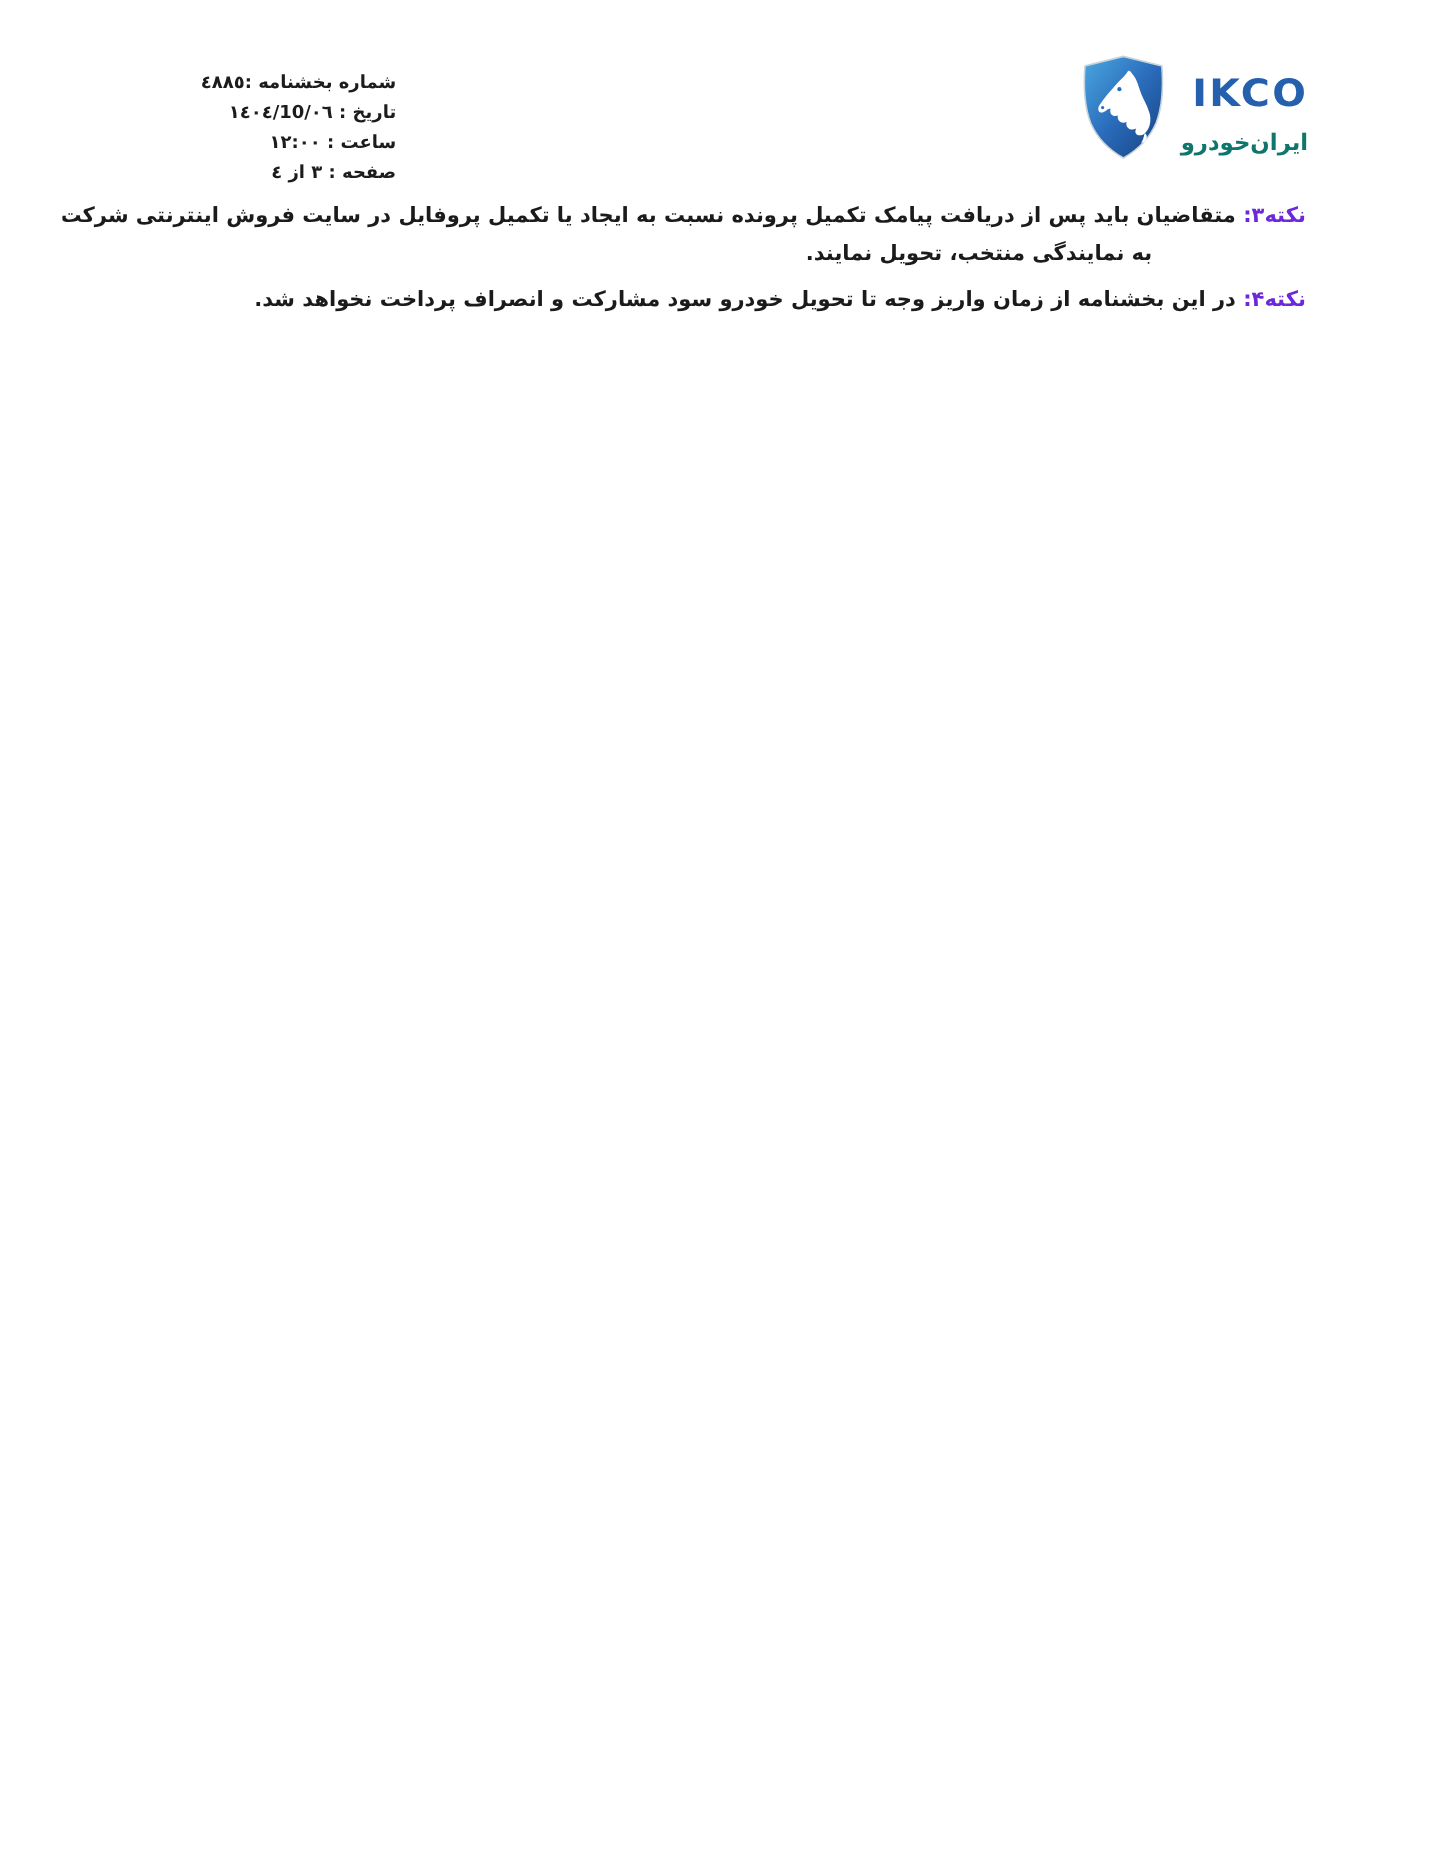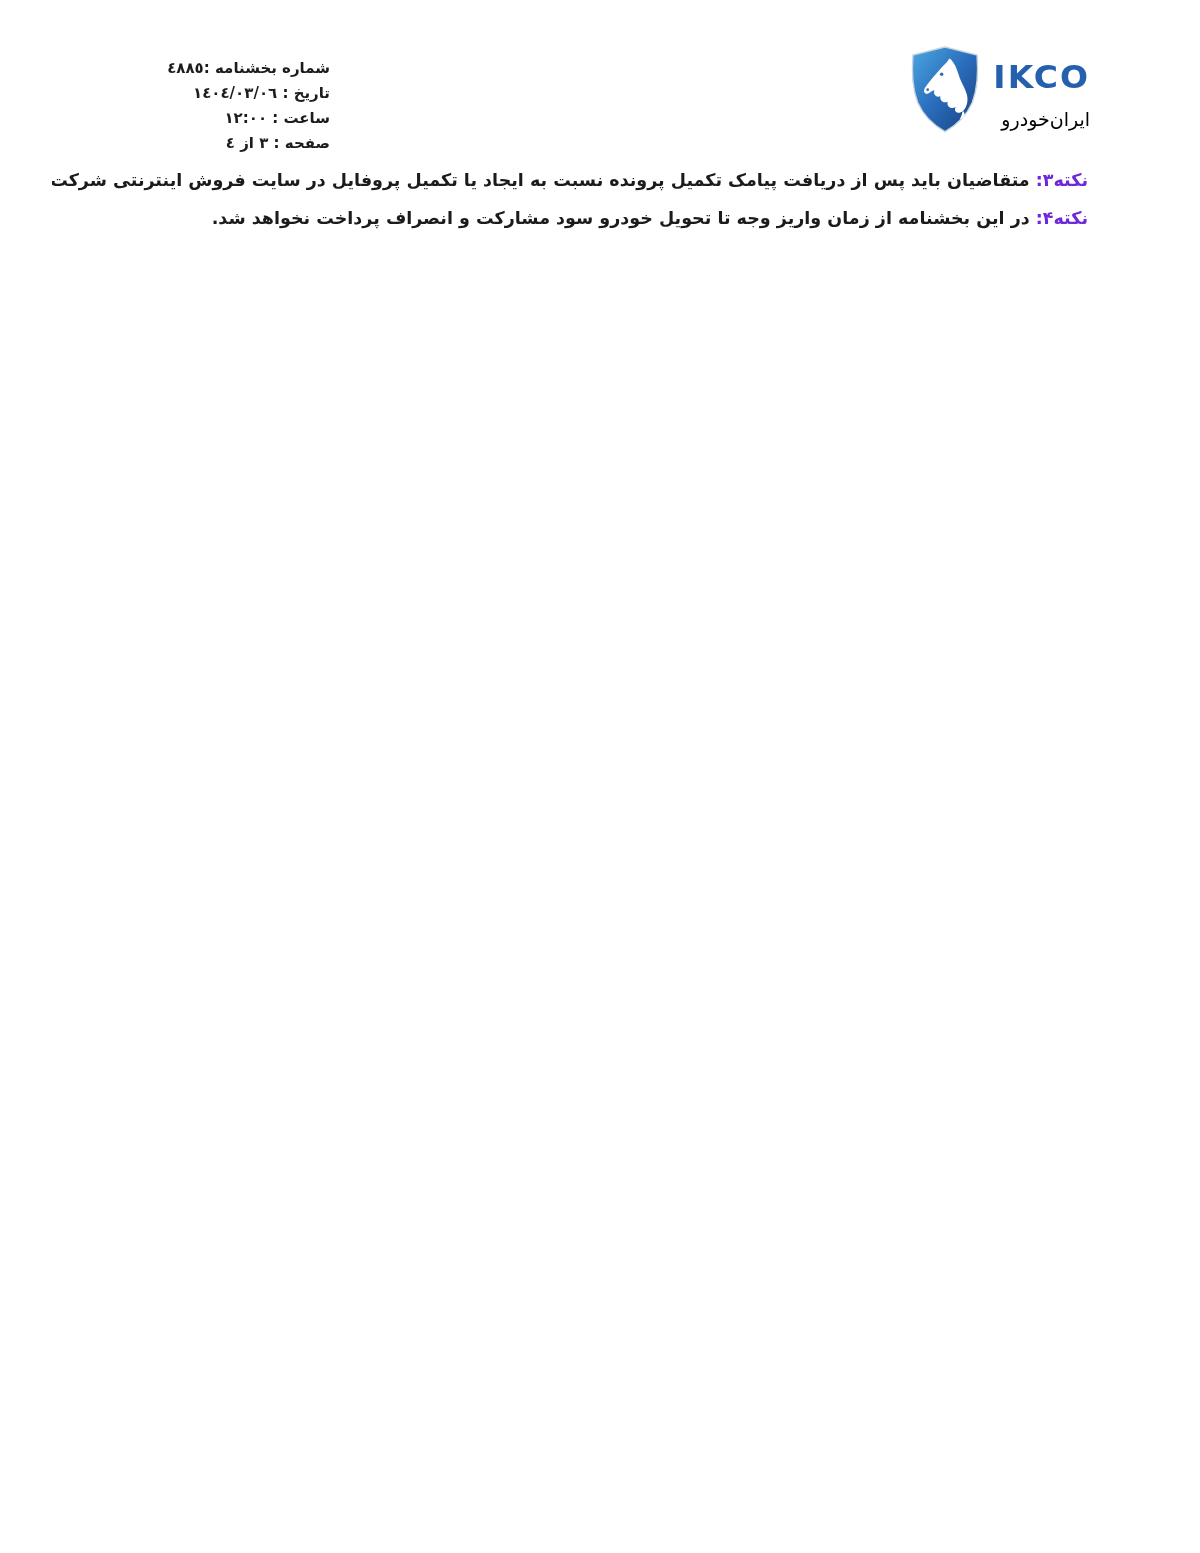--- a/index.html
+++ b/index.html
@@ -57,24 +57,24 @@
   .logo .brand-latin {
     font-family: "DejaVu Sans", sans-serif;
     font-weight: 800;
     font-size: 33px;
     letter-spacing: 2px;
     line-height: 34px;
     color: #2560ae;
     transform: scaleY(0.95);
   }
   .logo .brand-persian {
-    font-weight: 400;
+    font-weight: 700;
     font-size: 19px;
     line-height: 24px;
-    color: #000000;
+    color: #0f766e;
     direction: rtl;
     margin-top: 12px;
   }
 
   
   .doc-body {
     position: absolute;
     top: 164px;
     right: 0;
     width: 100%;
@@ -118,21 +118,21 @@
 </style>
 </head>
 <body>
 
 <div class="page">
 
   <div class="header">
 
     <div class="meta-block">
       <div class="meta-line">شماره بخشنامه :٤٨٨٥</div>
-      <div class="meta-line">تاريخ : ١٤٠٤/٠٣/٠٦</div>
+      <div class="meta-line">تاريخ : ١٤٠٤/10/٠٦</div>
       <div class="meta-line">ساعت : ١٢:٠٠</div>
       <div class="meta-line">صفحه : ٣ از ٤</div>
     </div>
 
     <div class="logo">
       <svg class="shield" viewBox="0 0 120 140" xmlns="http://www.w3.org/2000/svg" aria-hidden="true">
         <defs>
           <linearGradient id="shieldGrad" x1="0" y1="0" x2="1" y2="1">
             <stop offset="0" stop-color="#4aa7e0"></stop>
             <stop offset="0.5" stop-color="#2a6cbb"></stop>
@@ -167,20 +167,21 @@
         <div class="brand-persian">ايران‌خودرو</div>
       </div>
     </div>
 
   </div>
 
   <div class="doc-body">
 
     <div class="note">
       <div class="note3-line1"><span class="label">نکته۳:</span> <span>متقاضیان باید پس از دریافت پیامک تکمیل پرونده نسبت به ایجاد یا تکمیل پروفایل در سایت فروش اینترنتی شرکت ایران خودرو اقدام و مدارک خود را</span></div>
+      <div class="note3-line2">به نمایندگی منتخب، تحویل نمایند.</div>
     </div>
 
     <div class="note note4"><span class="label">نکته۴:</span> <span>در این بخشنامه از زمان واریز وجه تا تحویل خودرو سود مشارکت و انصراف پرداخت نخواهد شد.</span></div>
 
 
 
   </div>
 
 </div>
 

